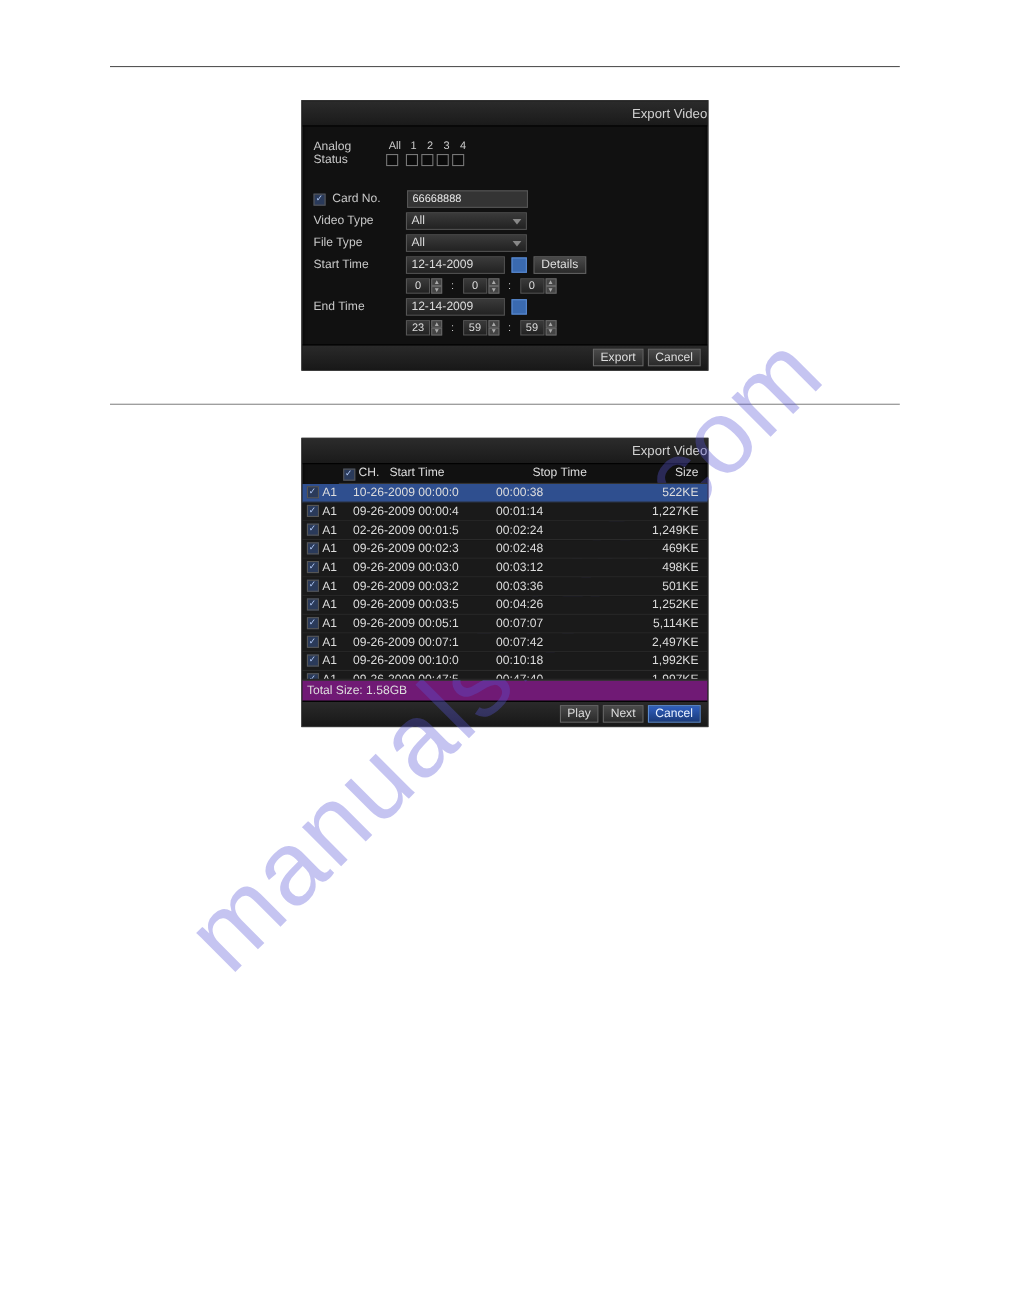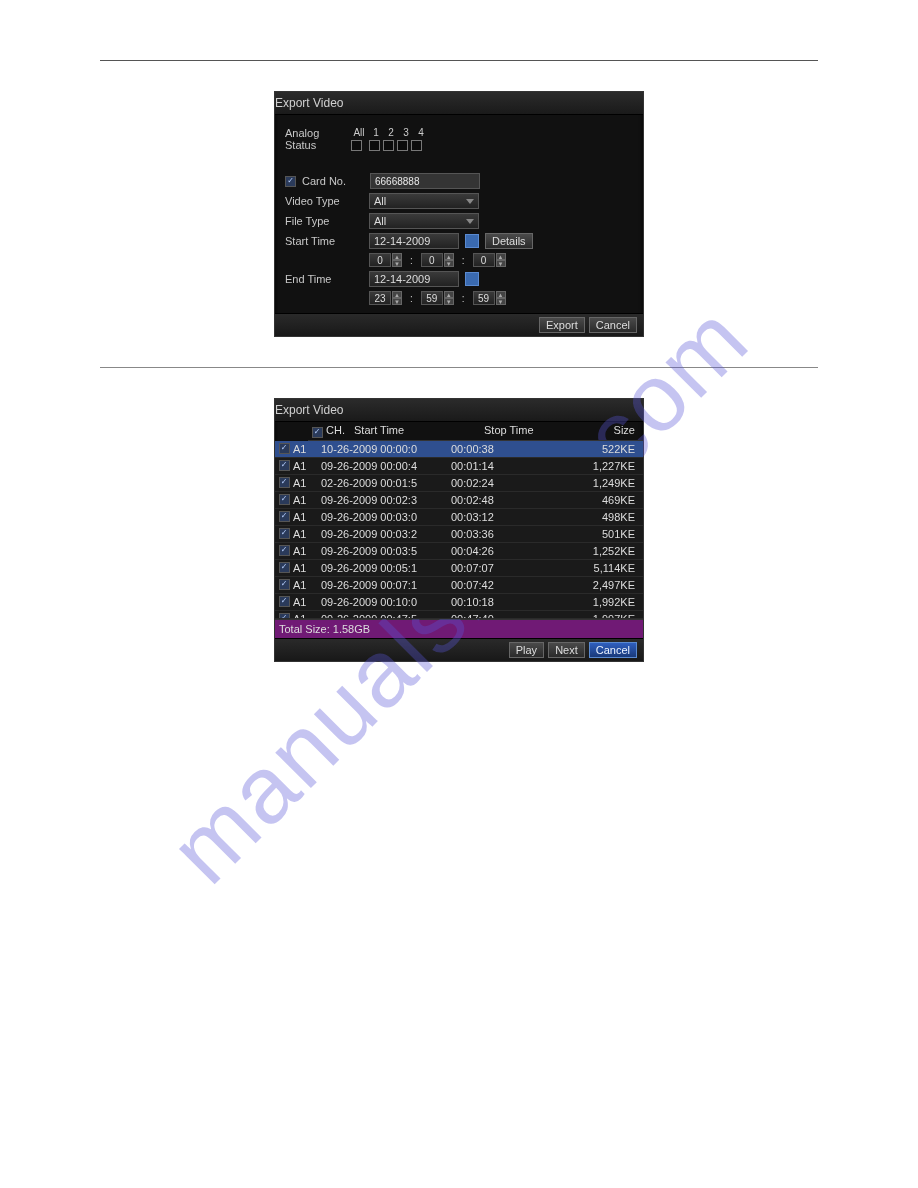--- a/index.html
+++ b/index.html
@@ -40,21 +40,21 @@
   
   .dialog {
     margin: 30px auto 10px auto;
     background: #111;
     border: 1px solid #333;
     color: #cfcfcf;
     font-size: 11px;
     box-shadow: 0 0 4px #000 inset;
   }
   .dialog .title {
-    text-align: left;
+    text-align: right;
     color: #d0d0d0;
     font-size: 12px;
     padding: 4px 0;
     background: linear-gradient(#2b2b2b, #1a1a1a);
     border-bottom: 1px solid #000;
   }
   .dialog .body {
     padding: 8px 10px 4px 10px;
   }
   .row {

